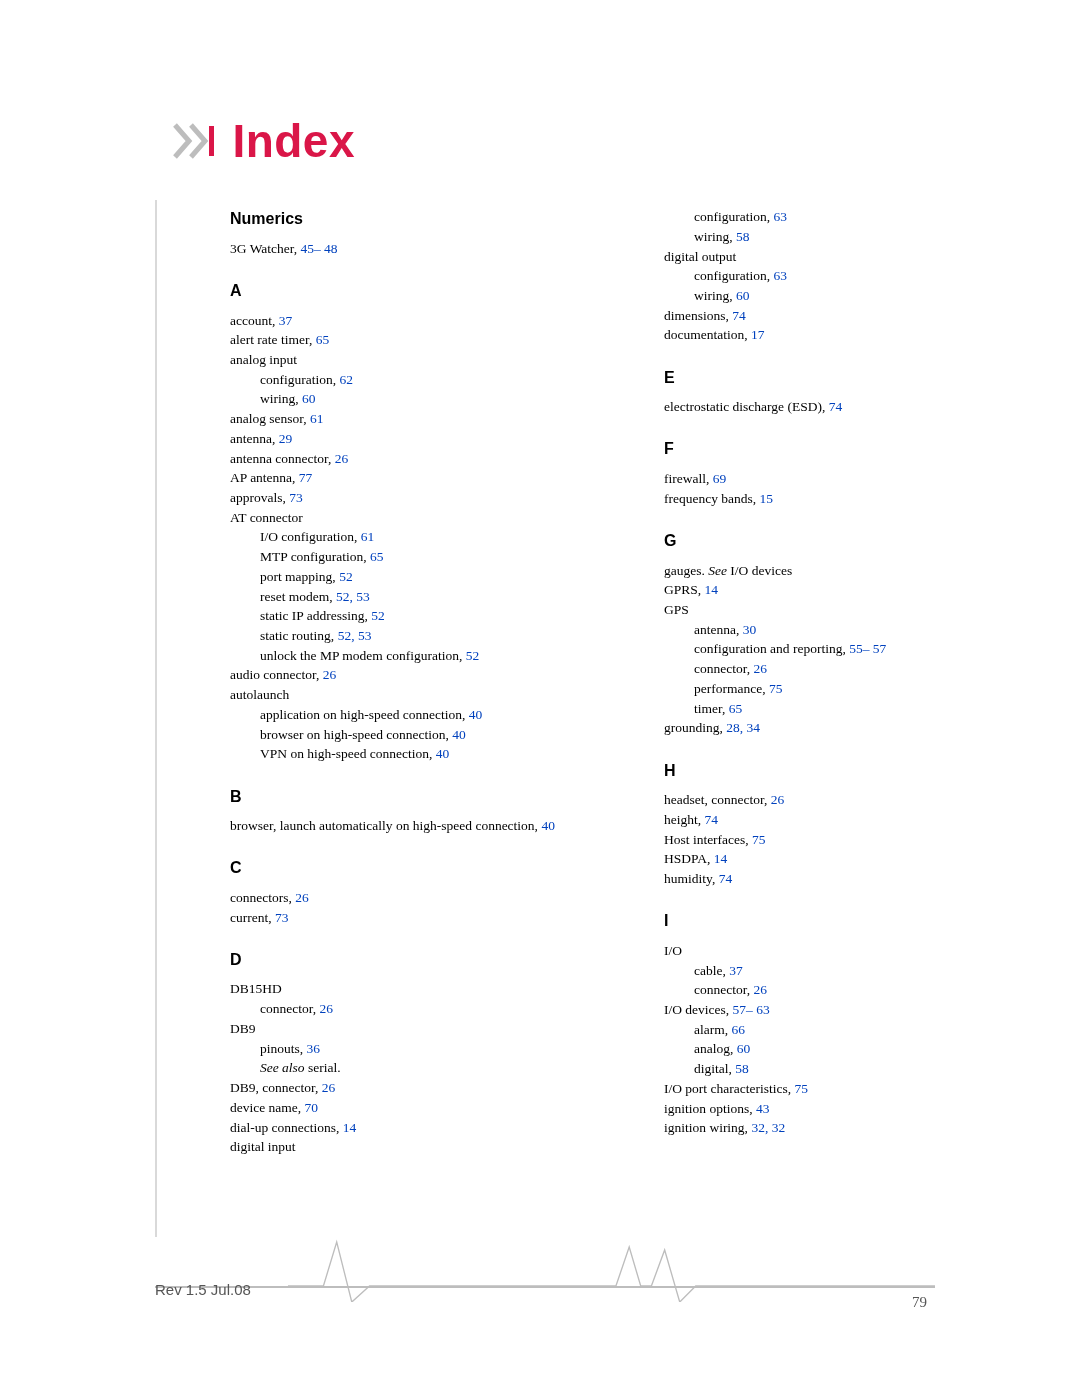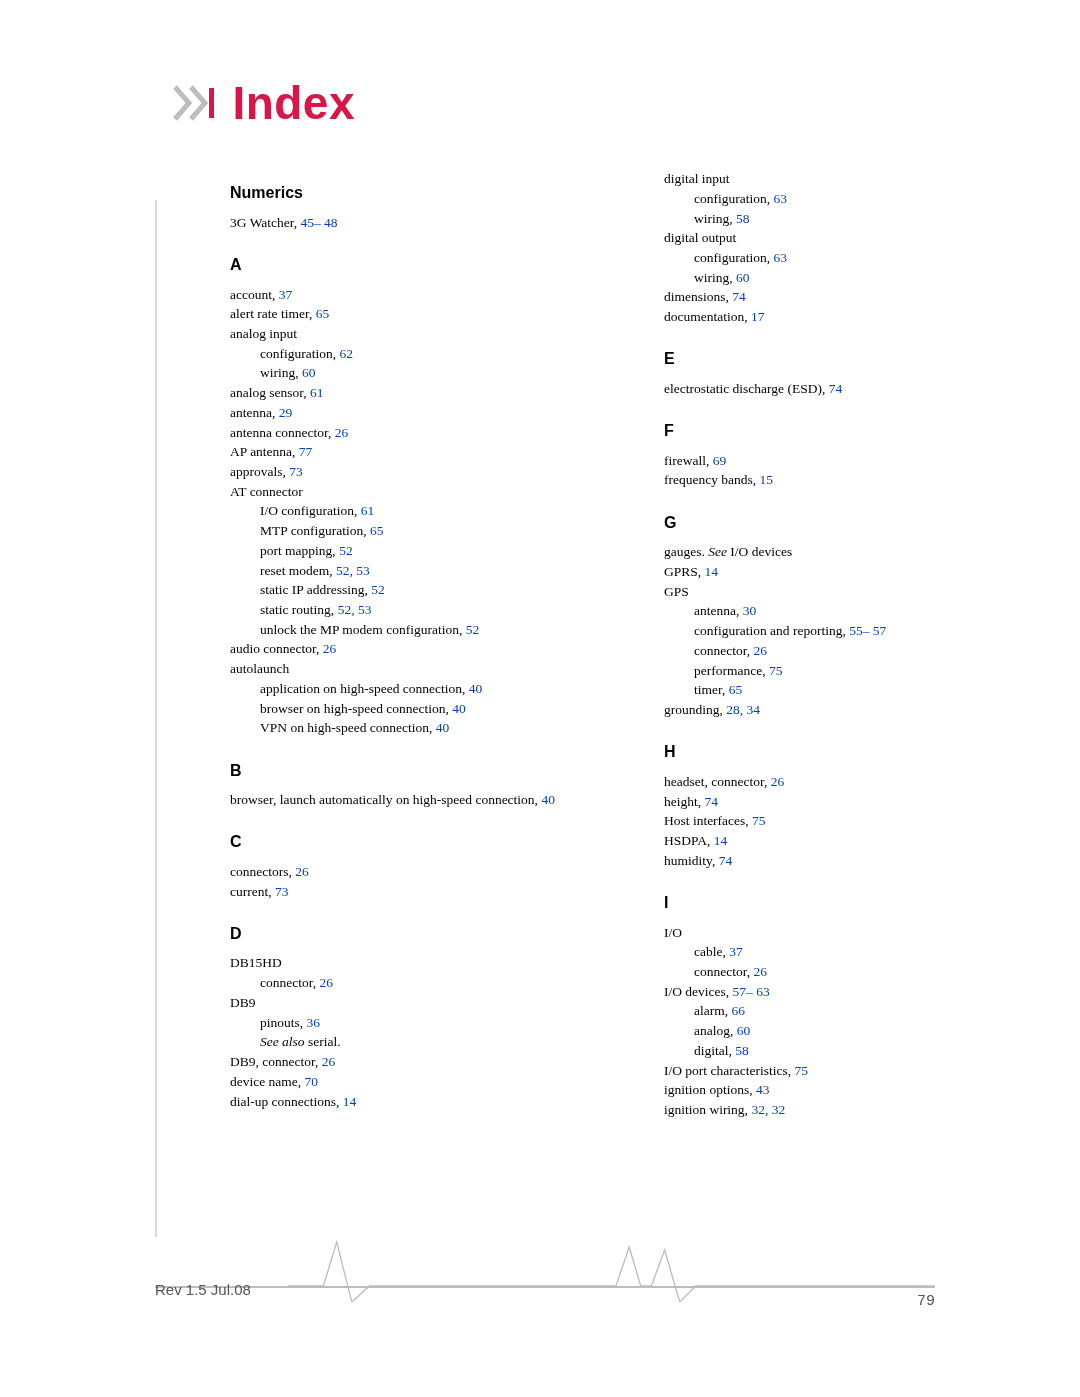--- a/index.html
+++ b/index.html
@@ -1,34 +1,34 @@
 <!DOCTYPE html>
 <html><head>
 <meta charset="utf-8">
 <style>
   html,body{margin:0;padding:0;background:#fff;color:#000;font-family:Georgia,"Times New Roman",serif;font-size:13.5px;line-height:1.35}
-  .page{width:980px;height:1397px;margin:0 auto;position:relative;padding:72px 95px 0 105px;box-sizing:border-box}
+  .page{width:980px;height:1397px;margin:0 auto;position:relative;padding:110px 95px 0 105px;box-sizing:border-box}
   .page::before{content:"";position:absolute;left:105px;top:200px;bottom:160px;width:2px;background:#d9d9d9}
   .title-wrap{margin-left:18px;margin-bottom:36px}
   .chevs{display:inline-block;vertical-align:middle;margin-right:8px}
   .chevs svg{display:block}
   .title{display:inline-block;vertical-align:middle;font-family:"Trebuchet MS","Arial Black",Arial,sans-serif;font-weight:700;font-size:46px;color:#da1648;letter-spacing:.5px}
   .cols{margin-left:75px;column-count:2;column-gap:48px;width:820px}
   .cols > *{break-inside:avoid-column}
   .h{font-family:Arial,Helvetica,sans-serif;font-weight:700;font-size:16px;margin:22px 0 10px}
-  .h.first{margin-top:12px}
+  .h.first{margin-top:0}
   .e{margin:0 0 1.5px 0}
   .l1{margin-left:30px}
   .r{color:#0041bd}
   .it{font-style:italic}
   .just{text-align:justify}
   .footer{position:absolute;left:105px;right:95px;bottom:85px;height:80px}
   .footer .rule{position:absolute;left:0;right:0;top:54px;height:1.5px;background:#bdbdbd}
   .footer .rev{position:absolute;left:0;bottom:12px;font-family:Arial,Helvetica,sans-serif;font-size:15px;color:#555}
-  .footer .pg{position:absolute;right:0;bottom:0;font-family:Liberation Mono, monospace;font-size:15px;color:#555}
+  .footer .pg{position:absolute;right:8px;bottom:0;font-family:Liberation Serif, serif;font-size:15px;color:#555}
   .footer svg{position:absolute;left:0;top:0;width:100%;height:70px}
 </style>
 </head>
 <body>
 
 <div class="page">
 
   <div class="title-wrap">
     <span class="chevs">
       <svg width="48" height="36" viewBox="0 0 48 36">

